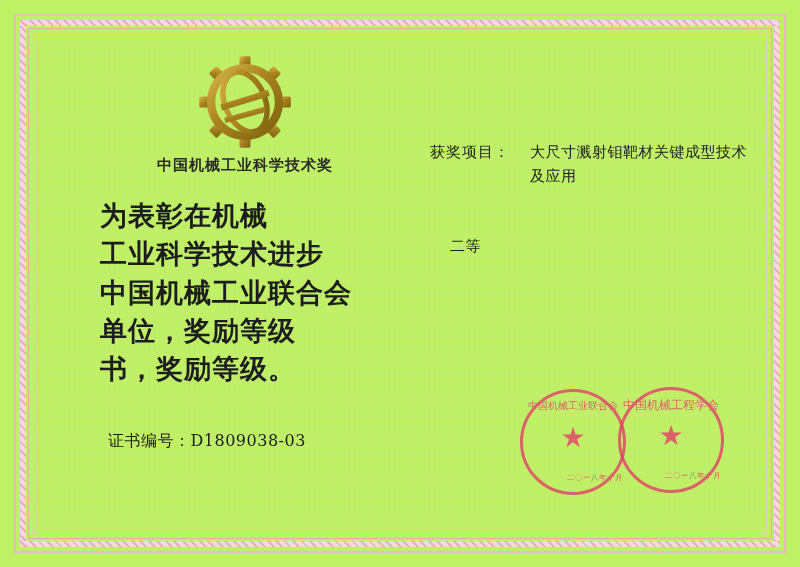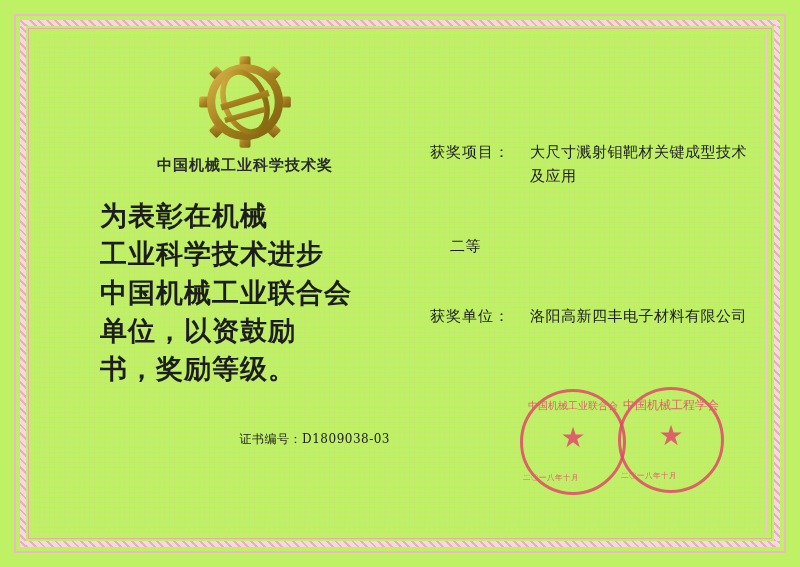--- a/index.html
+++ b/index.html
@@ -130,23 +130,23 @@
     color: #1d1d1d;
     letter-spacing: 1px;
     text-align: left;
     font-family: "DejaVu Serif", "Liberation Serif", serif;
     font-weight: 600;
   }
   .citation div { white-space: nowrap; }
 
   .cert-no {
     margin-top: 42px;
-    font-size: 12px;
+    font-size: 16px;
     color: #1d1d1d;
-    text-align: right;
+    text-align: left;
     padding-left: 8px;
     letter-spacing: 0.5px;
     font-family: "DejaVu Serif", "Liberation Serif", serif;
   }
   .cert-no .value {
     font-family: "DejaVu Serif", "Liberation Serif", serif;
     letter-spacing: 0.5px;
   }
 
   
@@ -208,21 +208,21 @@
     transform: translate(-50%, -50%);
     color: #e2446a;
     font-size: 28px;
     line-height: 1;
   }
   .seal .bottom-text {
     position: absolute;
     left: 0;
     right: 0;
     bottom: 9px;
-    text-align: left;
+    text-align: right;
     font-size: 7.5px;
     color: #e2446a;
     letter-spacing: 0.5px;
     font-family: "DejaVu Sans", "Liberation Sans", sans-serif;
   }
 </style>
 </head>
 <body>
 
 <div class="certificate">
@@ -263,44 +263,40 @@
           <path d="M-22 20 L22 8" stroke="url(#gold)" stroke-width="6" fill="none"></path>
         </g>
       </svg>
 
       <div class="org-name">中国机械工业科学技术奖</div>
 
       <div class="citation">
         <div>为表彰在机械</div>
         <div>工业科学技术进步</div>
         <div>中国机械工业联合会</div>
-        <div>单位，以资鼓励</div>
+        <div>单位，奖励等级</div>
         <div>书，奖励等级。</div>
       </div>
 
       <div class="cert-no">
         <span>证书编号：</span><span class="value">D1809038-03</span>
       </div>
     </div>
 
     <div class="right-col">
 
       <div class="field">
         <span class="label">获奖项目：</span>
         <span class="value">大尺寸溅射钼靶材关键成型技术及应用</span>
       </div>
 
       <div class="field">
         <span class="value">二等</span>
       </div>
 
-      <div class="field">
-        <span class="label">获奖单位：</span>
-        <span class="value">洛阳高新四丰电子材料有限公司</span>
-      </div>
     </div>
 
     <div class="seals">
 
       <div class="seal left">
         <div class="ring-text" style="font-size:10px;color:#e2446a;text-align:center;padding-top:7px;">中国机械工业联合会</div>
         <div class="star">★</div>
         <div class="bottom-text">二〇一八年十月</div>
       </div>
 

